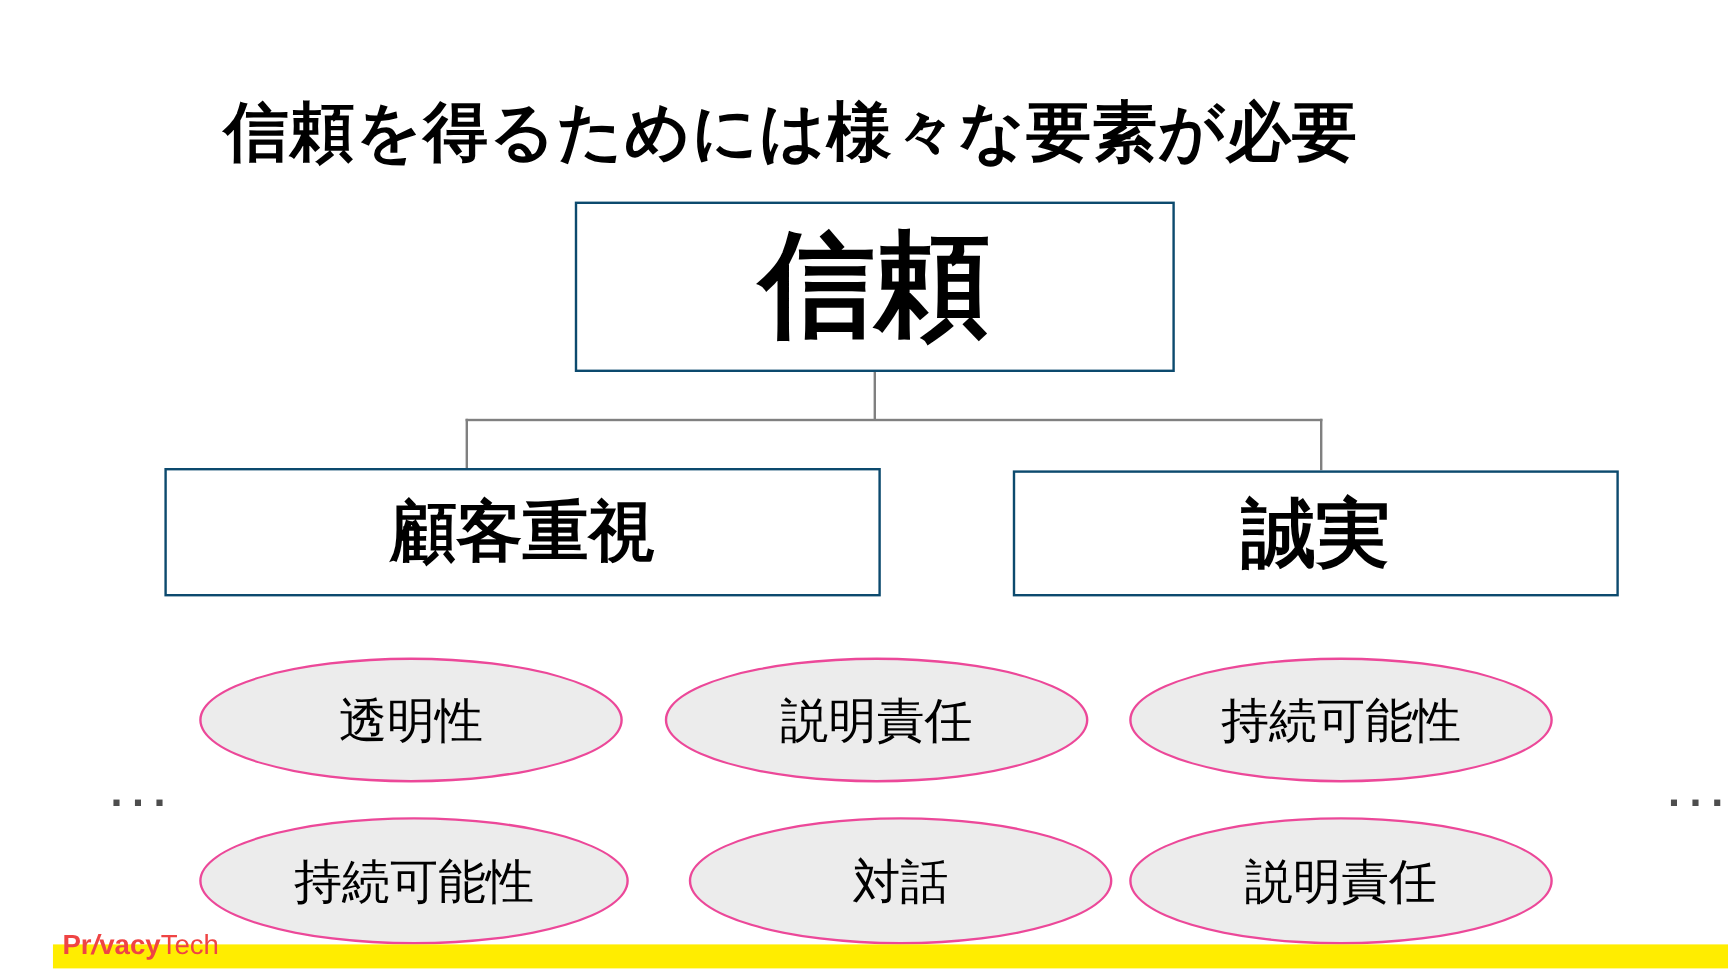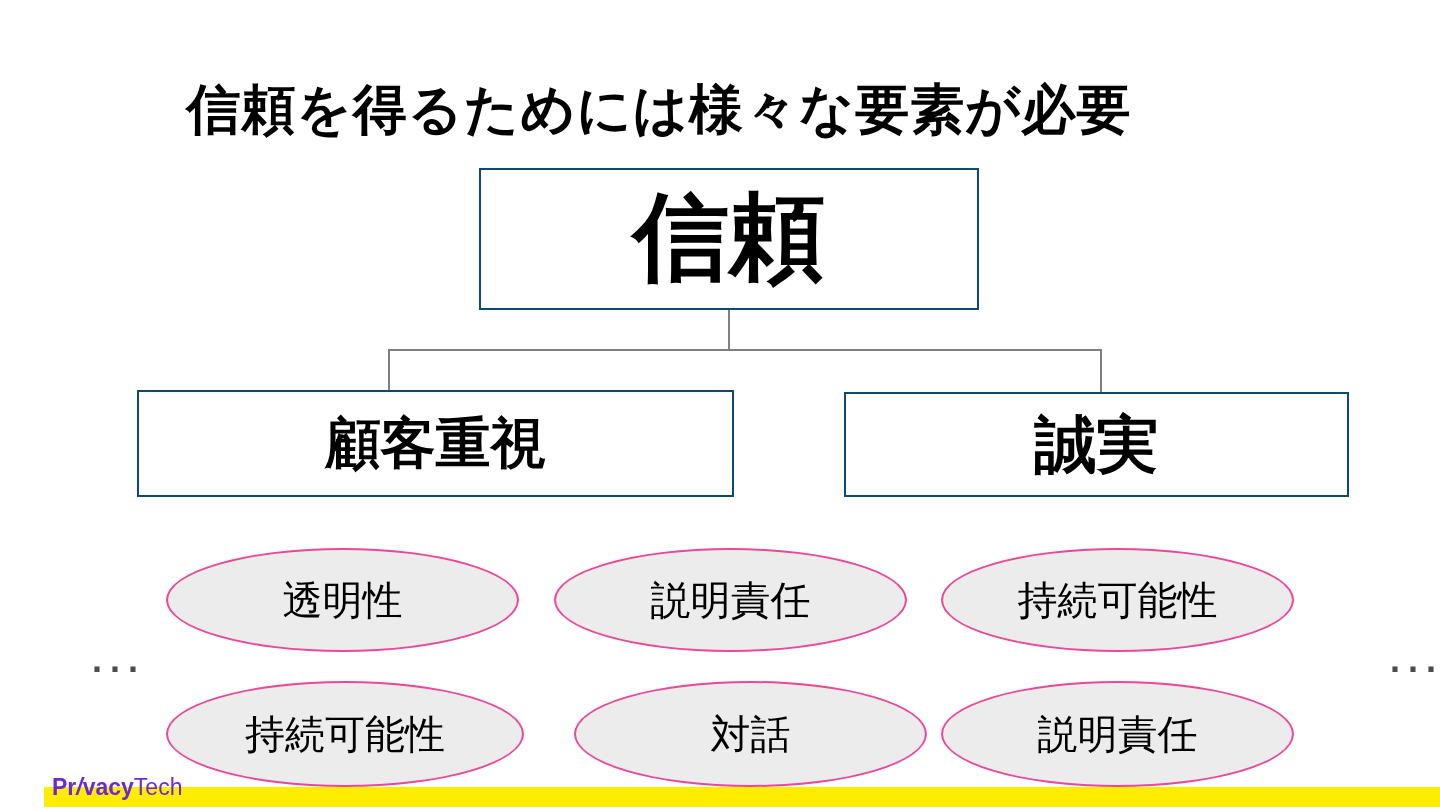--- a/index.html
+++ b/index.html
@@ -71,21 +71,21 @@
     line-height: 1;
   }
   .dots-left  { left: 48px;   top: 642px; }
   .dots-right { left: 1346px; top: 642px; }
   .logo {
     position: absolute;
     left: 8px;
     top: 776px;
     font-size: 23px;
     line-height: 1;
-    color: #6d28d9;
+    color: #ef4444;
     z-index: 2;
     white-space: nowrap;
   }
   .logo .seg-bold  { font-weight: bold; }
   .logo .seg-slash { font-weight: bold; font-style: italic; }
   .logo .seg-light { font-weight: normal; }
   .accent-bar {
     position: absolute;
     left: 0;
     top: 787px;

